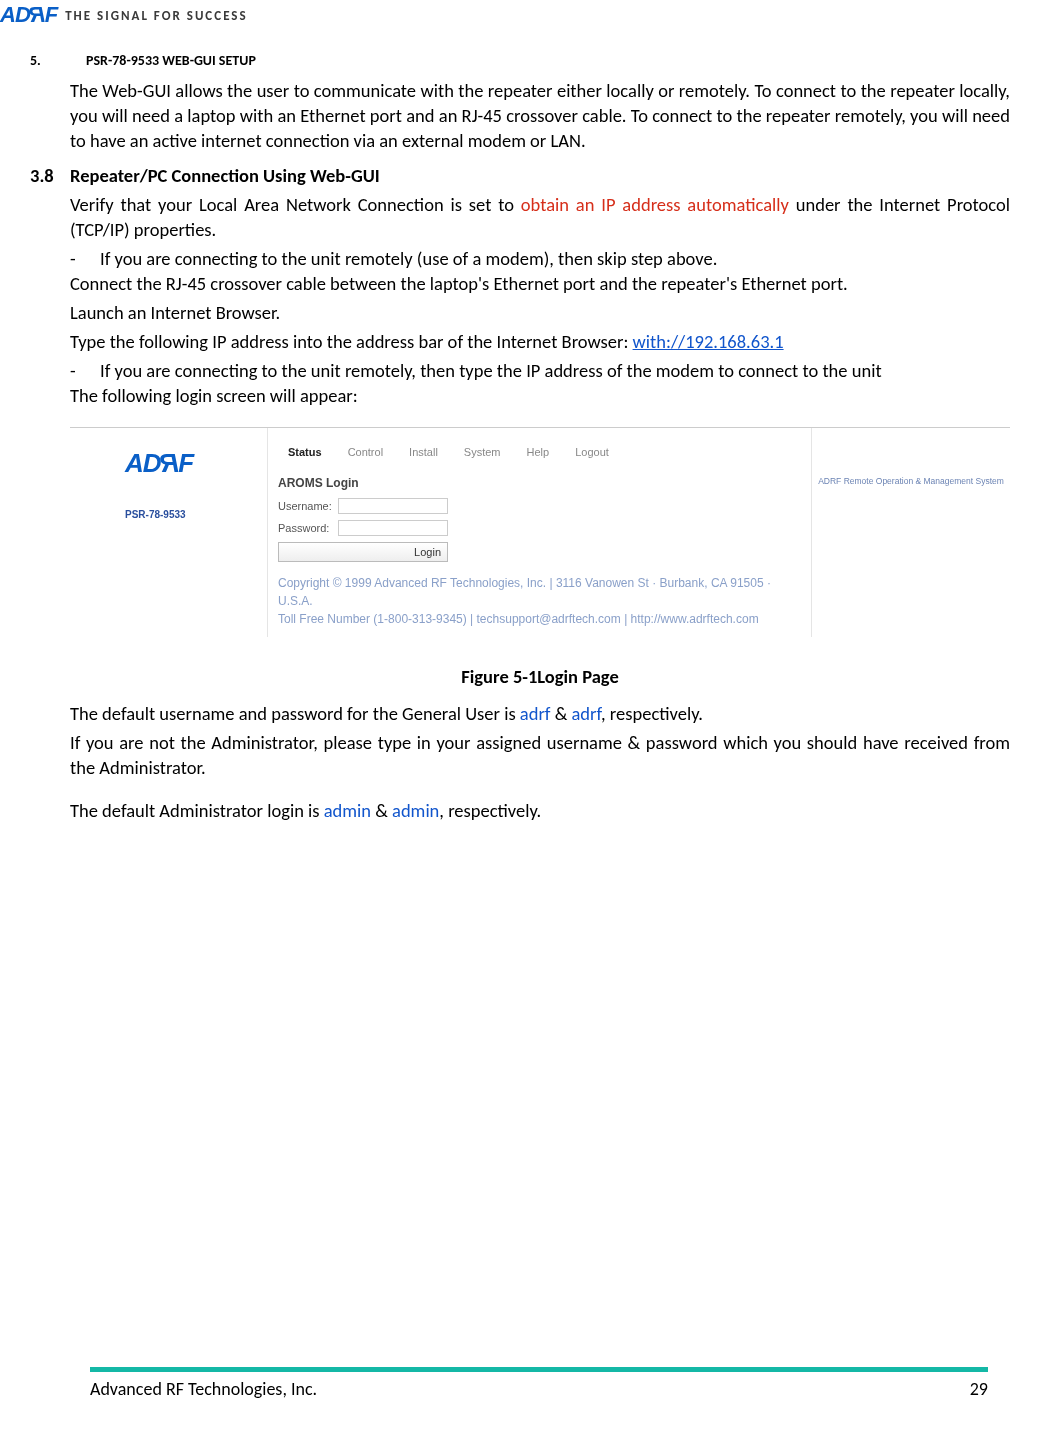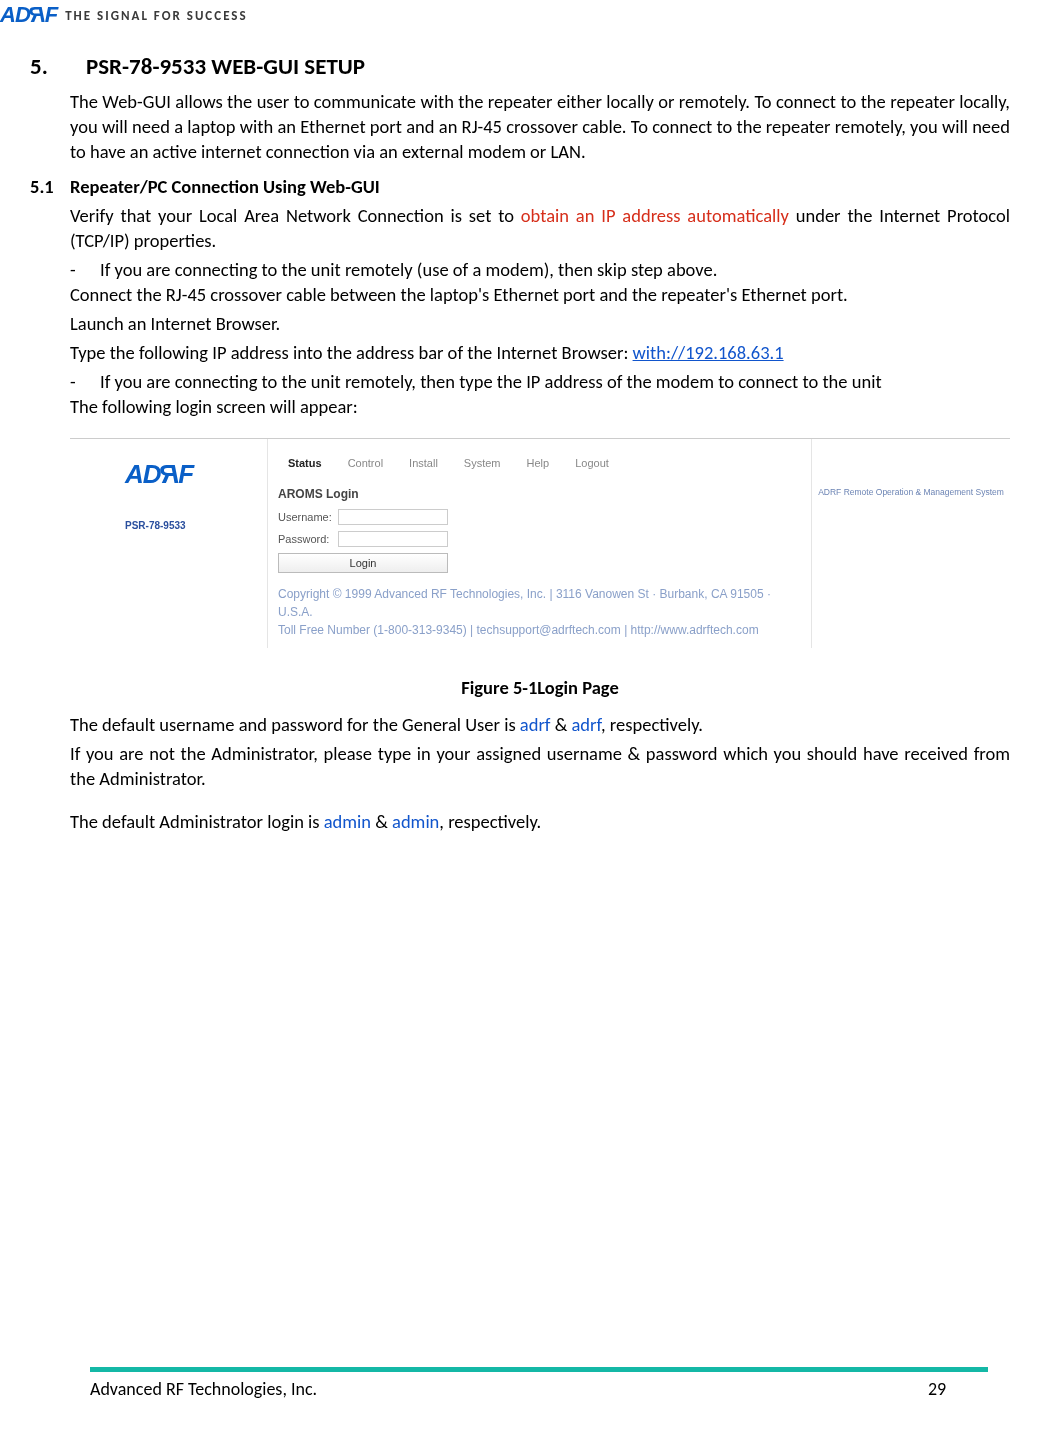--- a/index.html
+++ b/index.html
@@ -42,21 +42,21 @@
     font-size: 13px;
     letter-spacing: 2px;
     color: #3a3a3a;
     font-weight: 600;
   }
 
   
   .sec-h {
     font-weight: 700;
     margin: 0 0 10px -40px;
-    font-size: 23px;
+    font-size: 14px;
   }
   .sec-h .num { display:inline-block; width: 56px; }
   .sub-h {
     font-weight: 700;
     margin: 10px 0 6px -40px;
     font-size: 18.5px;
   }
   .sub-h .num { display:inline-block; width: 40px; }
 
   .body-block {
@@ -150,20 +150,21 @@
   }
   .shot .login-btn {
     margin-left:10px;
     width: 170px;
     height: 20px;
     border:1px solid #bbb;
     background: linear-gradient(#fff,#eee);
     font-size:11px;
     color:#333;
     cursor:pointer;
+    text-align:right;
   }
   .shot .copy {
     padding: 12px 10px 0 10px;
     font-size: 12px;
     color: #8aa0c9;
     line-height: 1.5;
   }
   .shot .right {
     width: 198px;
     padding: 48px 6px 0 6px;
@@ -185,42 +186,42 @@
     position:absolute;
     left: 90px;
     right: 50px;
     bottom: 56px;
     border-top: 5px solid #14b8a6;
     padding-top: 6px;
     display:flex;
     font-size: 18px;
   }
   .ftr .co { flex:1; }
-  .ftr .pg { width: 60px; text-align:left; }
+  .ftr .pg { width: 60px; text-align:right; }
 </style>
 </head>
 <body>
 
 <div class="page">
 
   <div class="hdr">
     <span class="logo">AD<span class="rev">R</span>F</span>
     <span class="tagline">THE SIGNAL FOR SUCCESS</span>
   </div>
 
   <div class="sec-h">
     <span class="num">5.</span><span>PSR-78-9533 WEB-GUI SETUP</span>
   </div>
 
   <div class="body-block">
     <p>The Web-GUI allows the user to communicate with the repeater either locally or remotely.  To connect to the repeater locally, you will need a laptop with an Ethernet port and an RJ-45 crossover cable.  To connect to the repeater remotely, you will need to have an active internet connection via an external modem or LAN.</p>
   </div>
 
   <div class="sub-h">
-    <span class="num">5.1</span><span>Repeater/PC Connection Using Web-GUI</span>
+    <span class="num">3.8</span><span>Repeater/PC Connection Using Web-GUI</span>
   </div>
 
   <div class="body-block">
     <p>
       <span>Verify that your Local Area Network Connection is set to </span><span class="red">obtain an IP address automatically</span><span> under the Internet Protocol (TCP/IP) properties.</span>
     </p>
     <div class="dash-line">
       <span class="dash">-</span>
       <span class="txt">If you are connecting to the unit remotely (use of a modem), then skip step above.</span>
     </div>

